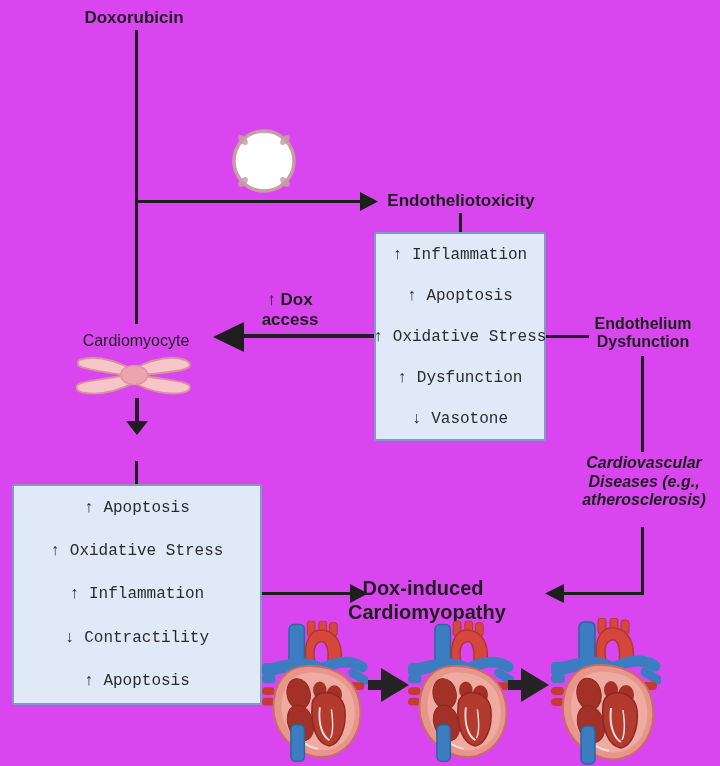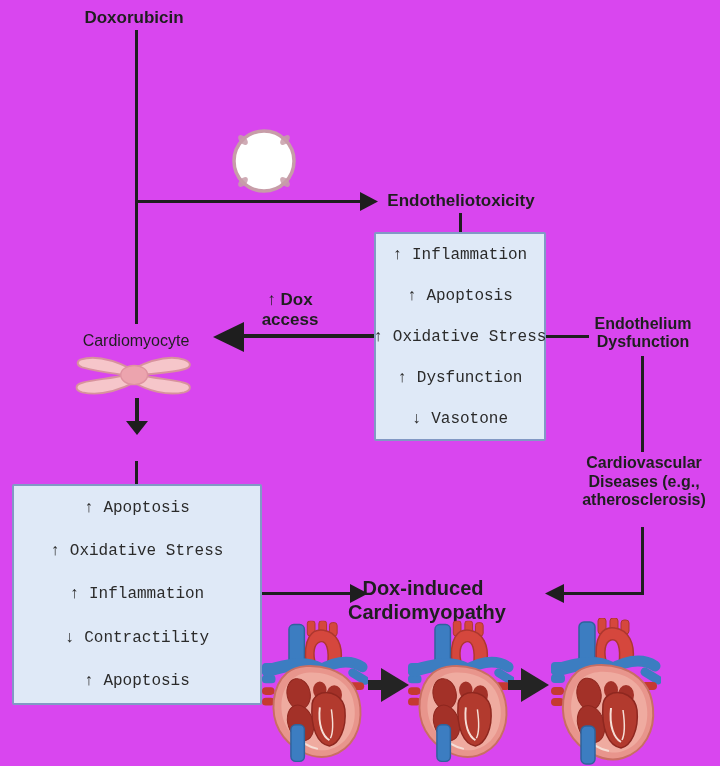--- a/index.html
+++ b/index.html
@@ -119,21 +119,21 @@
     <div class="item">↑ Inflammation</div>
     <div class="item">↓ Contractility</div>
     <div class="item">↑ Apoptosis</div>
   </div>
 
   <div class="line" style="left:546px;top:335px;width:43px;height:3px;"></div>
   <div class="lbl bold pre" style="left:578px;top:315px;width:130px;font-size:16px;line-height:1.13;">Endothelium
 Dysfunction</div>
   <div class="line" style="left:641px;top:356px;width:3px;height:96px;"></div>
 
-  <div class="lbl bold pre" style="left:570px;top:454px;width:148px;font-size:16px;line-height:1.17;">Cardiovascular
+  <div class="lbl bold pre" style="left:570px;top:454px;width:148px;font-size:16px;line-height:1.17;font-style:italic;">Cardiovascular
 Diseases (e.g.,
 atherosclerosis)</div>
   <div class="line" style="left:641px;top:527px;width:3px;height:68px;"></div>
   <div class="line" style="left:562px;top:592px;width:82px;height:3px;"></div>
   <svg class="arrow" style="left:545px;top:584px;" width="19" height="19" viewBox="0 0 19 19">
     <polygon points="19,0 19,19 0,9.5" fill="#1e1e1e"></polygon>
   </svg>
 
   <div class="line" style="left:262px;top:592px;width:90px;height:3px;"></div>
   <svg class="arrow" style="left:350px;top:584px;" width="19" height="19" viewBox="0 0 19 19">

